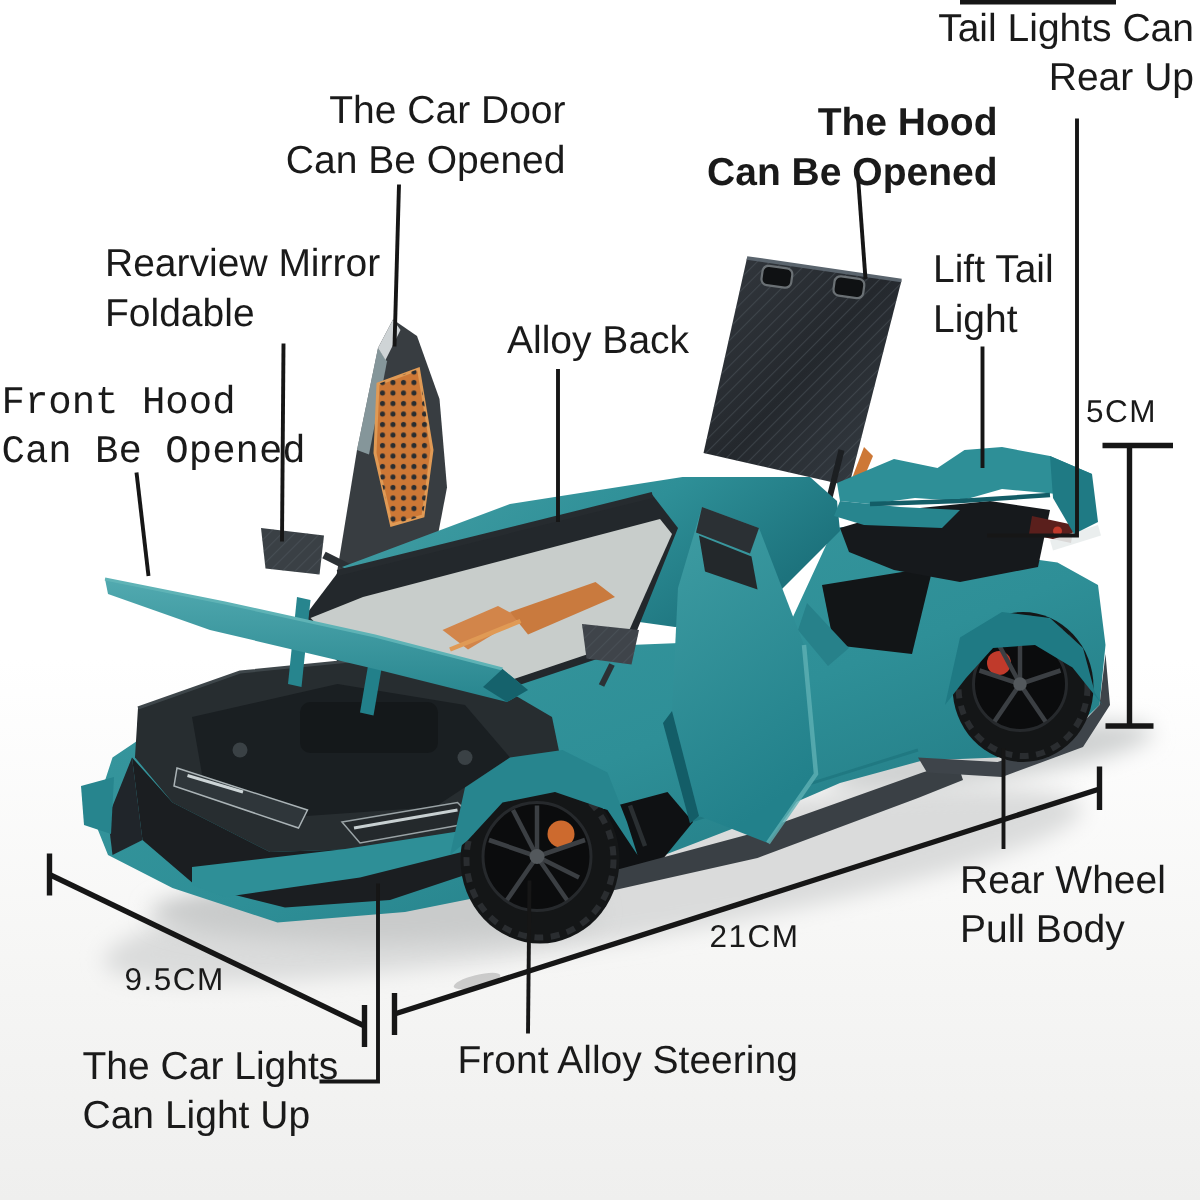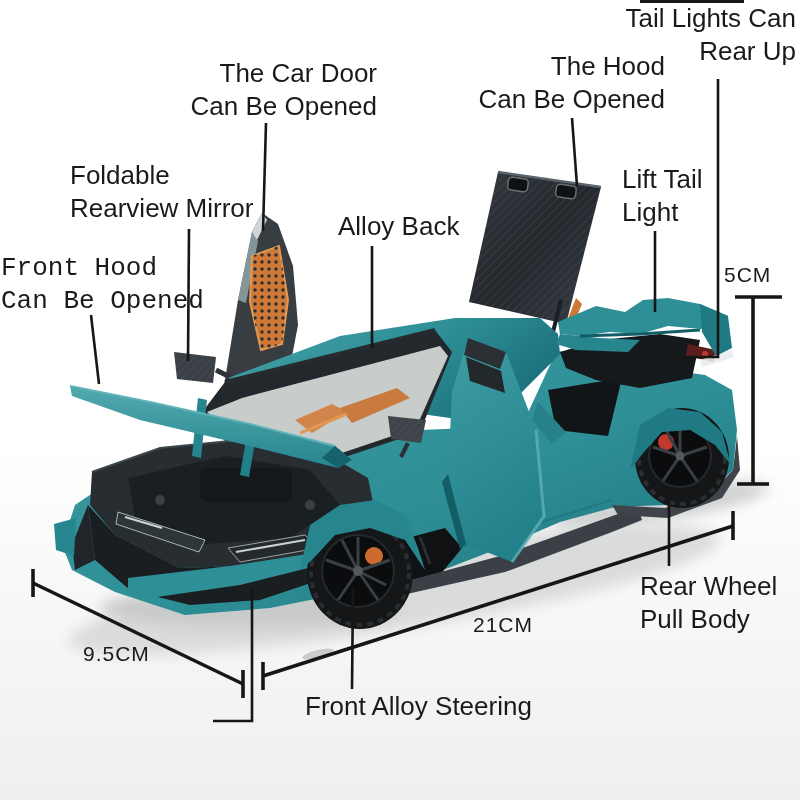--- a/index.html
+++ b/index.html
@@ -19,21 +19,21 @@
   }
   .label span{display:block;}
   .center{text-align:right;}
   .meas{
     position:absolute;color:var(--text,#1a1a1a);
     font-size:21px;line-height:30px;letter-spacing:1px;white-space:nowrap;
   }
   .leader{stroke:var(--line,#161616);stroke-width:2.6;fill:none;}
   .measure{stroke:var(--line,#161616);stroke-width:3.6;fill:none;}
   #lbl-car-door{left:177px;top:57px;width:200px;}
-  #lbl-hood{left:465px;top:50px;width:200px;}
+  #lbl-hood{left:465px;top:65px;width:200px;font-weight:bold;}
   #lbl-tail-lights{left:618px;top:2px;width:178px;}
   #lbl-mirror{left:70px;top:159px;}
   #lbl-front-hood{left:1px;top:252px;font-family:Liberation Mono, monospace;}
   #lbl-alloy-body{left:338px;top:210px;}
   #lbl-lift-wing{left:622px;top:163px;}
   #lbl-rear-wheel{left:640px;top:570px;}
   #lbl-car-lights{left:55px;top:694px;}
   #lbl-front-steering{left:305px;top:690px;}
   #meas-5cm{left:724px;top:260px;}
   #meas-21cm{left:473px;top:610px;}
@@ -271,37 +271,41 @@
   </div>
   <div class="label center" id="lbl-hood">
     <span>The Hood</span>
     <span>Can Be Opened</span>
   </div>
   <div class="label center" id="lbl-tail-lights">
     <span>Tail Lights Can</span>
     <span>Rear Up</span>
   </div>
   <div class="label" id="lbl-mirror">
+    <span>Rearview Mirror</span>
     <span>Foldable</span>
-    <span>Rearview Mirror</span>
   </div>
   <div class="label" id="lbl-front-hood">
     <span>Front Hood</span>
     <span>Can Be Opened</span>
   </div>
   <div class="label" id="lbl-alloy-body">
     <span>Alloy Back</span>
   </div>
   <div class="label" id="lbl-lift-wing">
     <span>Lift Tail</span>
     <span>Light</span>
   </div>
   <div class="label" id="lbl-rear-wheel">
     <span>Rear Wheel</span>
     <span>Pull Body</span>
+  </div>
+  <div class="label" id="lbl-car-lights">
+    <span>The Car Lights</span>
+    <span>Can Light Up</span>
   </div>
   <div class="label" id="lbl-front-steering">
     <span>Front Alloy Steering</span>
   </div>
 
   <div class="meas" id="meas-5cm">5CM</div>
   <div class="meas" id="meas-21cm">21CM</div>
   <div class="meas" id="meas-95cm">9.5CM</div>
 </div>
 

